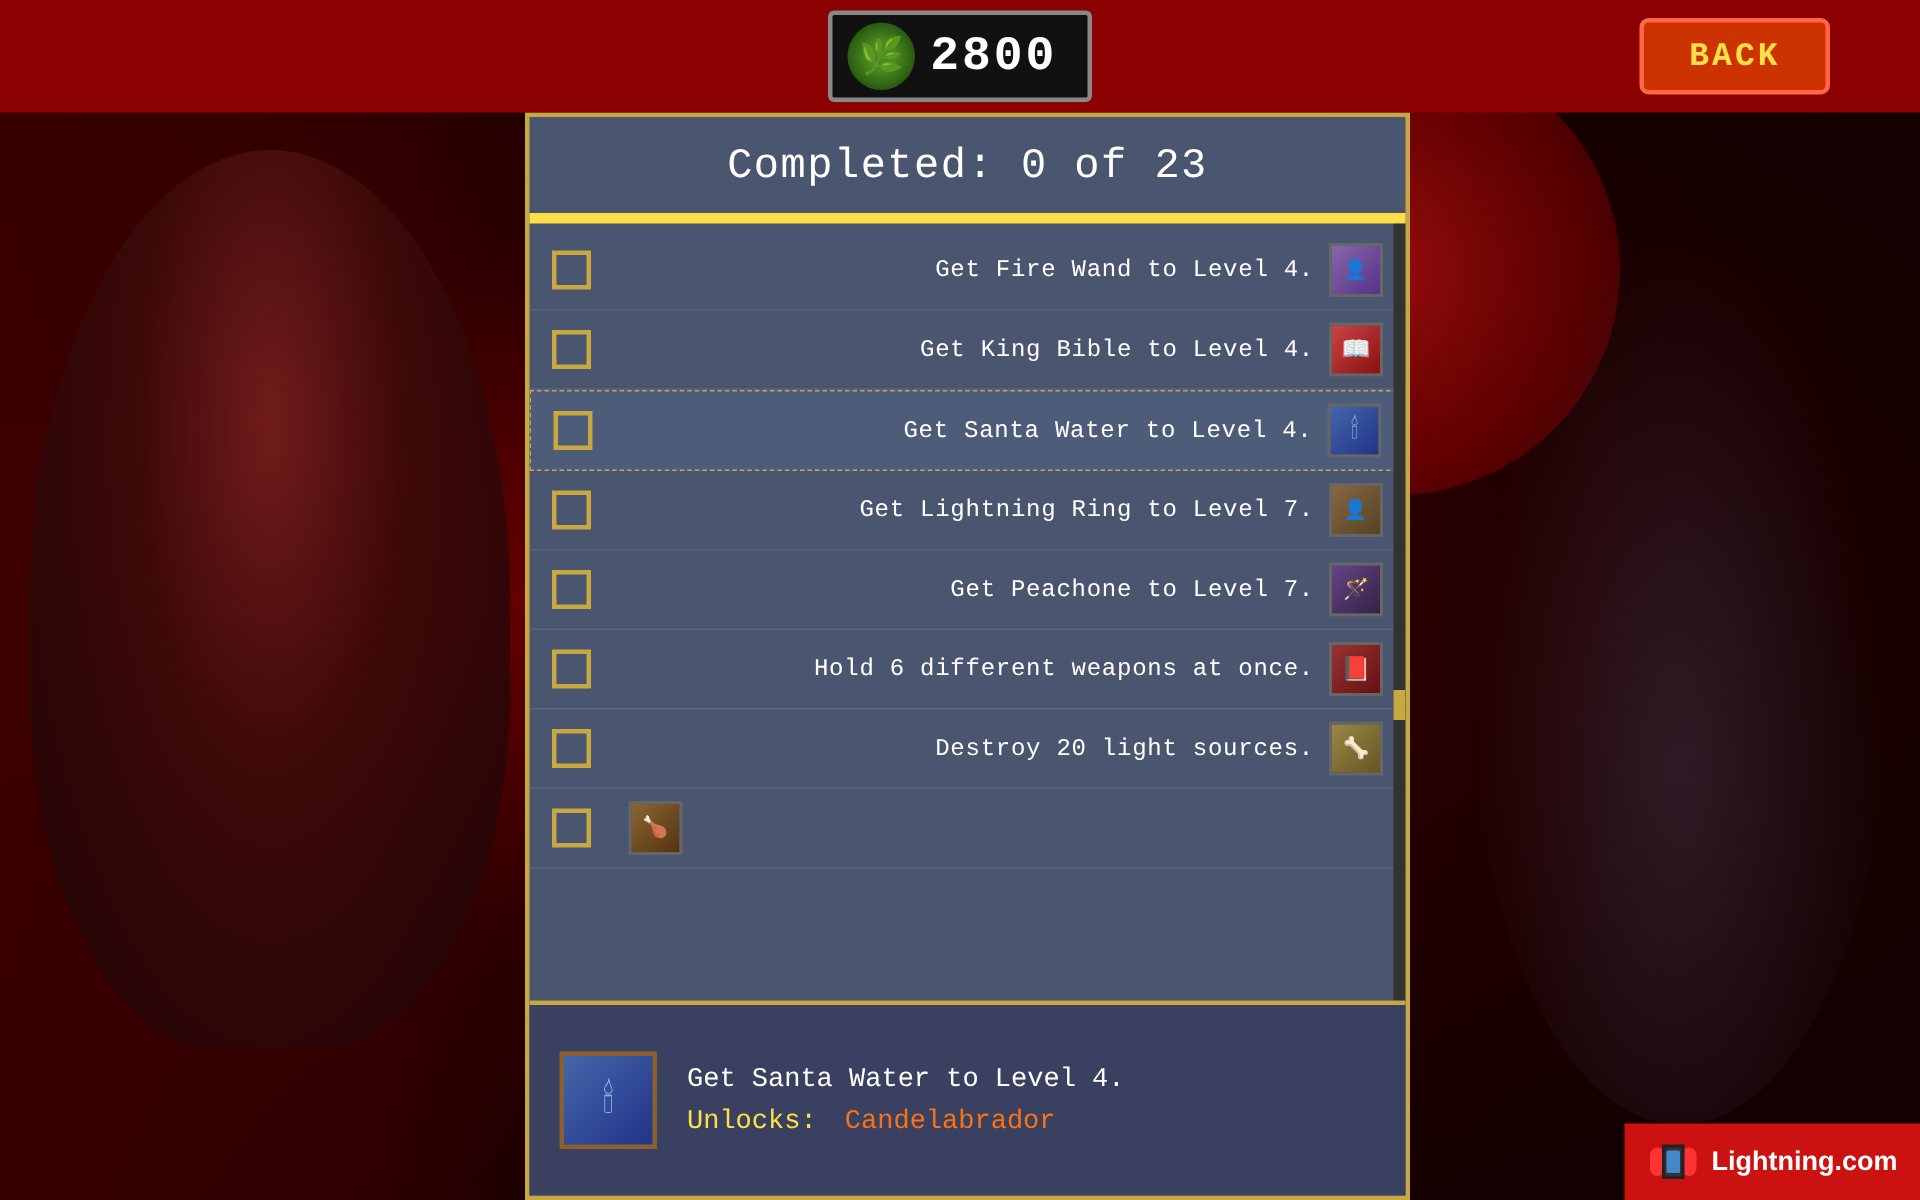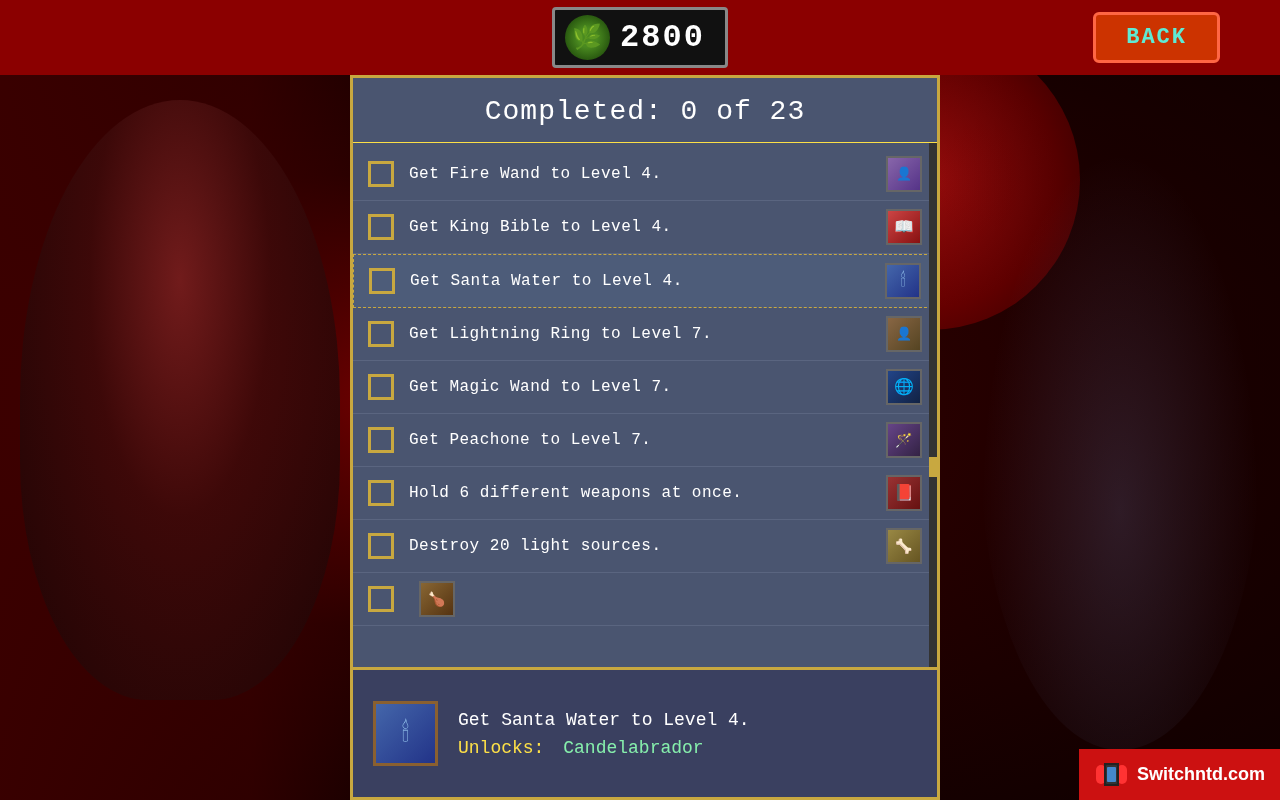--- a/index.html
+++ b/index.html
@@ -109,21 +109,21 @@
       font-family: 'Courier New', monospace;
       letter-spacing: 2px;
     }
 
     .back-button {
       position: absolute;
       right: 60px;
       top: 12px;
       background: #cc3300;
       border: 3px solid #ff6644;
-      color: #5eead4;
+      color: #fde047;
       font-size: 22px;
       font-weight: bold;
       padding: 10px 30px;
       border-radius: 6px;
       cursor: pointer;
       font-family: 'Courier New', monospace;
       letter-spacing: 2px;
     }
 
     
@@ -140,36 +140,37 @@
       flex-direction: column;
     }
 
     .completed-header {
       text-align: center;
       padding: 18px 10px 15px;
       font-size: 28px;
       color: white;
       font-family: 'Courier New', monospace;
       letter-spacing: 1px;
-      border-bottom: 1px solid #fde047;
+      border-bottom: 7px solid #fde047;
     }
 
     .achievements-list {
       flex: 1;
       overflow-y: hidden;
       padding: 5px 0;
       position: relative;
     }
 
     .achievement-item {
       display: flex;
       align-items: center;
       padding: 8px 15px;
       border-bottom: 1px solid #5a6580;
       position: relative;
+      text-align: right;
     }
 
     .achievement-item.selected {
       background: rgba(80, 100, 130, 0.5);
       border: 1px dashed #c8a840;
     }
 
     .checkbox {
       width: 26px;
       height: 26px;
@@ -258,21 +259,21 @@
       color: #cc8833;
       font-size: 18px;
       font-family: 'Courier New', monospace;
     }
 
     .detail-unlocks span {
       color: #fde047;
     }
 
     .detail-unlocks .unlock-value {
-      color: #86efac;
+      color: #f97316;
     }
 
     
     .watermark {
       position: absolute;
       bottom: 0;
       right: 0;
       background: #cc1111;
       padding: 8px 15px;
       display: flex;
@@ -395,27 +396,20 @@
     </div>
 
     <div class="achievement-item">
       <div class="checkbox"></div>
       <span class="achievement-text">Get Lightning Ring to Level 7.</span>
       <div class="achievement-icon icon-lightning">
         <span style="font-size:13px; color:#ddbb88;">👤</span>
       </div>
     </div>
 
-    <div class="achievement-item">
-      <div class="checkbox"></div>
-      <span class="achievement-text">Get Magic Wand to Level 7.</span>
-      <div class="achievement-icon icon-globe">
-        <span style="font-size:16px;">🌐</span>
-      </div>
-    </div>
 
     <div class="achievement-item">
       <div class="checkbox"></div>
       <span class="achievement-text">Get Peachone to Level 7.</span>
       <div class="achievement-icon icon-wand">
         <span style="font-size:14px; color:#cc99ff;">🪄</span>
       </div>
     </div>
 
 
@@ -468,14 +462,14 @@
 
     <rect x="2" y="8" width="10" height="19" rx="5" fill="#ff3333"></rect>
 
     <rect x="23" y="8" width="10" height="19" rx="5" fill="#ff3333"></rect>
 
     <rect x="10" y="6" width="15" height="23" fill="#222"></rect>
     <rect x="12" y="8" width="11" height="19" fill="#333" rx="1"></rect>
 
     <rect x="13" y="10" width="9" height="15" fill="#4488cc" rx="1"></rect>
   </svg>
-  <span class="watermark-text">Switchntd.com</span>
+  <span class="watermark-text">Lightning.com</span>
 </div>
 
 </body></html>

